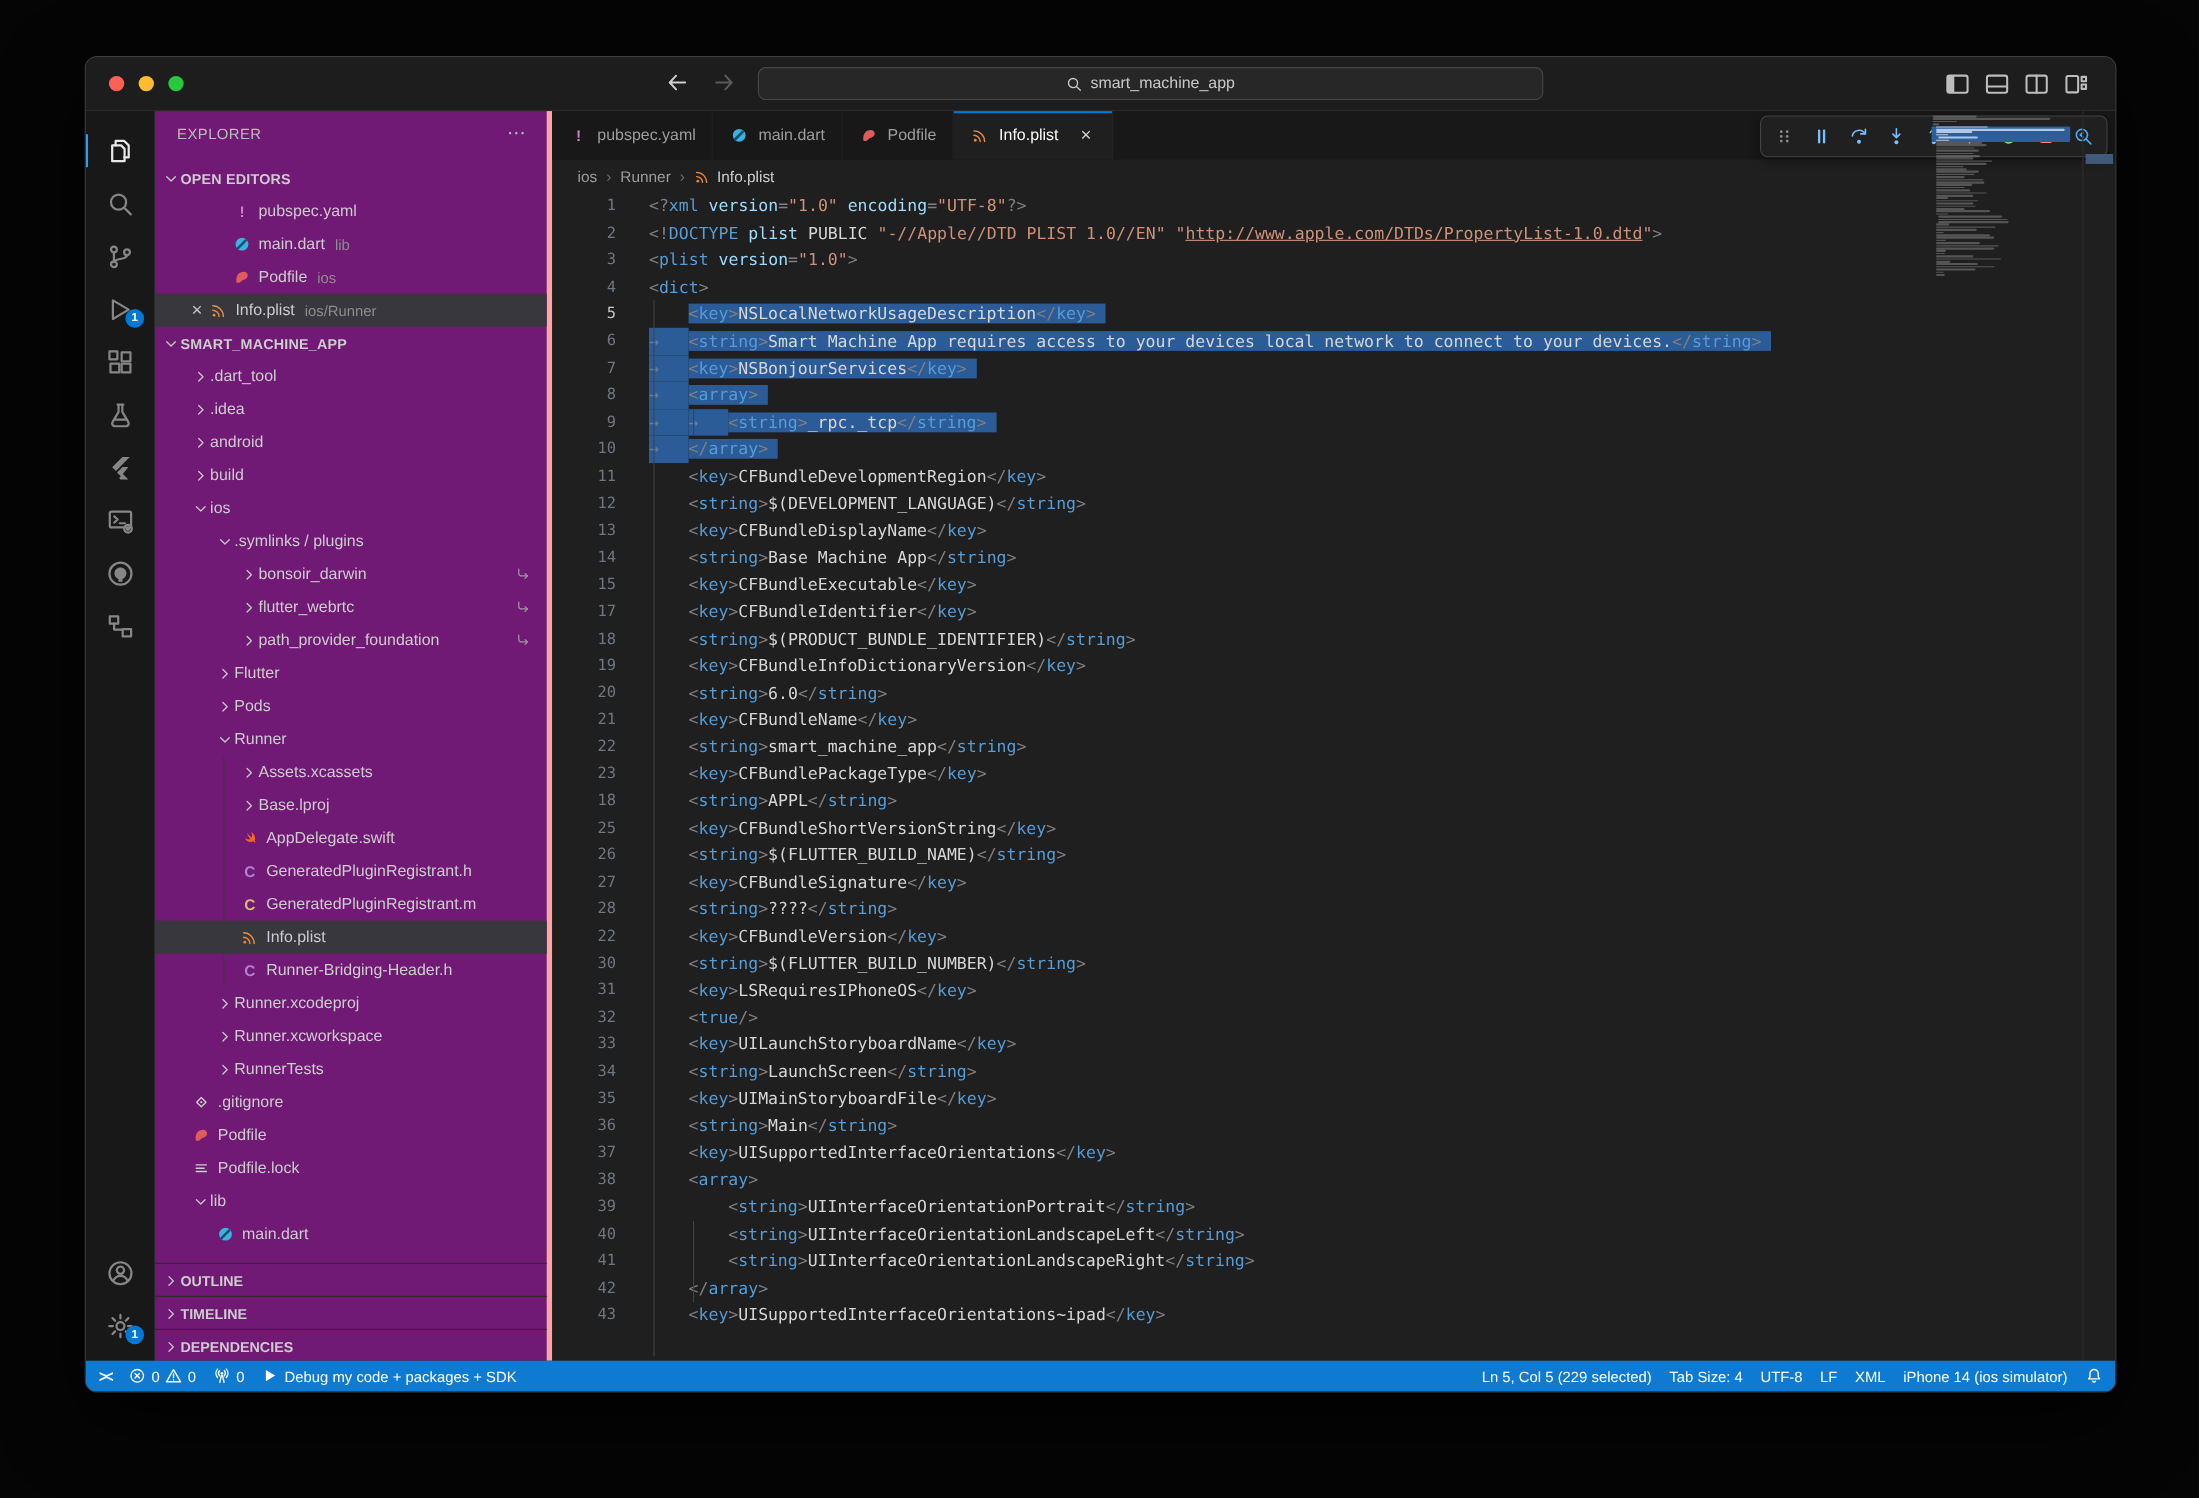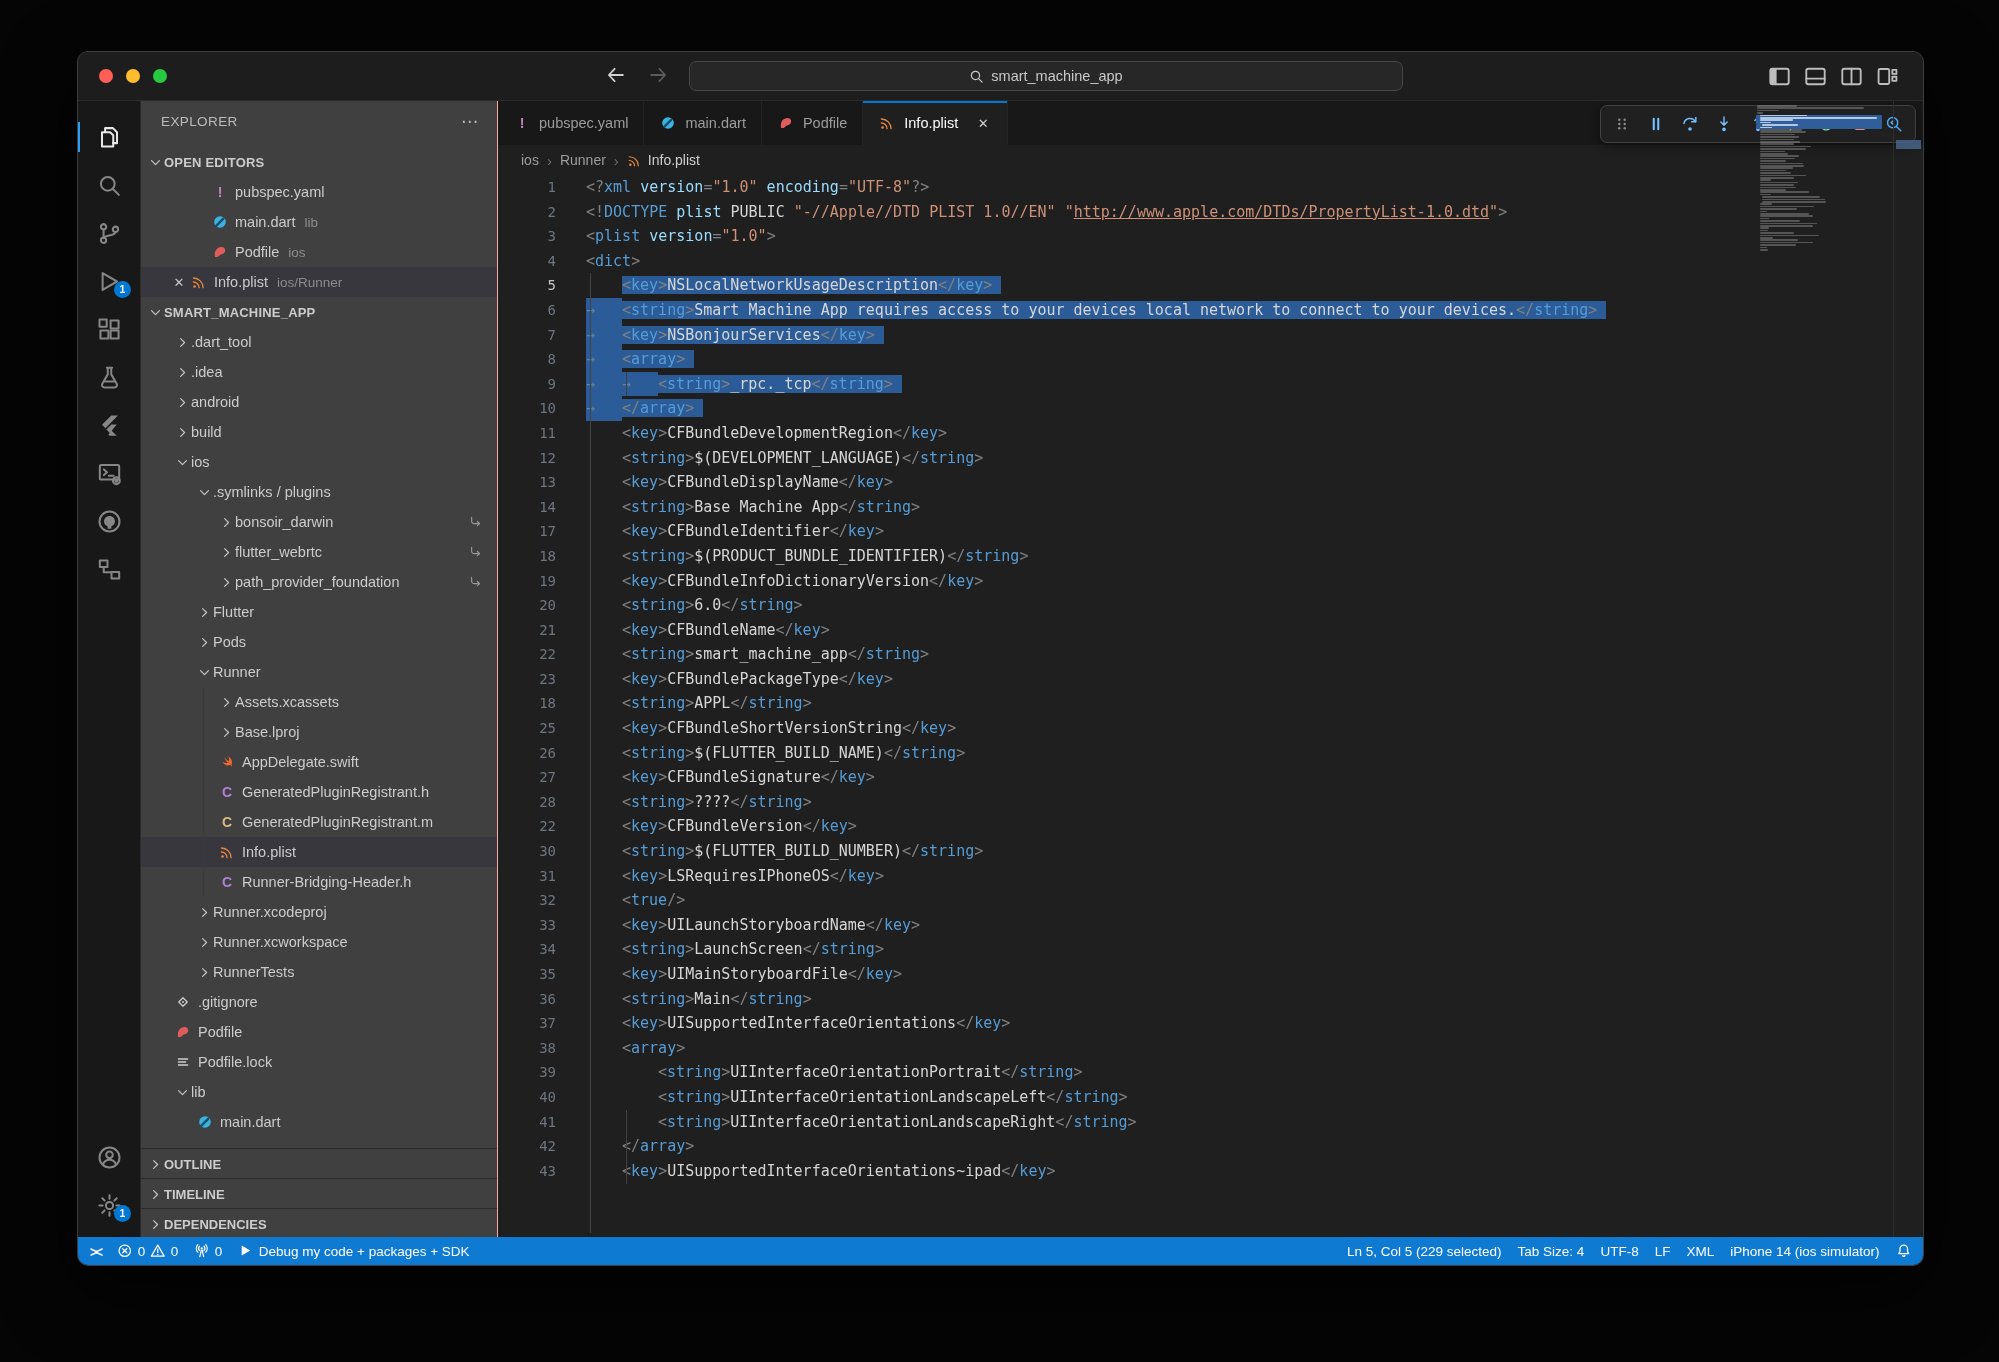--- a/index.html
+++ b/index.html
@@ -23,21 +23,21 @@
   .activitybar{width:62px;background:#181818;border-right:1px solid #2b2b2b;position:relative;flex:none;}
   .act-top{position:absolute;top:12px;left:0;right:0;}
   .act-bottom{position:absolute;bottom:8px;left:0;right:0;}
   .act-item{width:62px;height:48px;display:flex;align-items:center;justify-content:center;color:#868686;position:relative;}
   .act-item svg{width:25px;height:25px;}
   .act-item.active{color:#e7e7e7;}
   .act-item.active::before{content:"";position:absolute;left:0;top:9px;bottom:9px;width:2px;background:#2a9df4;}
   .act-badge{position:absolute;right:9px;bottom:7px;width:17px;height:17px;border-radius:50%;background:#0078d4;
              color:#fff;font-size:10.5px;line-height:17px;text-align:center;font-weight:bold;}
   
-  .sidebar{width:356px;background:#404040;border-right:1px solid #fca5a5;position:relative;flex:none;color:#cccccc;}
+  .sidebar{width:356px;background:#701a75;border-right:5px solid #fca5a5;position:relative;flex:none;color:#cccccc;}
   .sb-title{height:40px;display:flex;align-items:center;justify-content:space-between;padding:0 18px 0 20px;
             font-size:13.5px;color:#bcbcbc;letter-spacing:.4px;}
   .sb-ellipsis{color:#bcbcbc;font-size:17px;letter-spacing:1px;}
   .sb-rows{position:absolute;top:46px;left:0;right:0;}
   .row{height:30px;display:flex;align-items:center;font-size:14.5px;position:relative;white-space:nowrap;}
   .row.header{font-weight:bold;font-size:13px;letter-spacing:.2px;}
   .row.section{border-top:1px solid #2b2b2b;font-weight:bold;font-size:13px;padding-left:6px;}
   .row.selected{background:#37373d;}
   .chev{width:17px;height:17px;flex:none;display:flex;align-items:center;justify-content:center;color:#c5c5c5;}
   .chev svg{width:15px;height:15px;}
@@ -761,20 +761,21 @@
           <div class="code-line"><span class="num active">5</span><span class="ltext"><span class="ind"></span><span class="selspan"><span class="tk-pt">&lt;</span><span class="tk-tag">key</span><span class="tk-pt">&gt;</span><span class="tk-txt">NSLocalNetworkUsageDescription</span><span class="tk-pt">&lt;/</span><span class="tk-tag">key</span><span class="tk-pt">&gt;</span></span></span></div>
           <div class="code-line"><span class="num">6</span><span class="ltext"><span class="ind sel">→</span><span class="selspan"><span class="tk-pt">&lt;</span><span class="tk-tag">string</span><span class="tk-pt">&gt;</span><span class="tk-txt">Smart Machine App requires access to your devices local network to connect to your devices.</span><span class="tk-pt">&lt;/</span><span class="tk-tag">string</span><span class="tk-pt">&gt;</span></span></span></div>
           <div class="code-line"><span class="num">7</span><span class="ltext"><span class="ind sel">→</span><span class="selspan"><span class="tk-pt">&lt;</span><span class="tk-tag">key</span><span class="tk-pt">&gt;</span><span class="tk-txt">NSBonjourServices</span><span class="tk-pt">&lt;/</span><span class="tk-tag">key</span><span class="tk-pt">&gt;</span></span></span></div>
           <div class="code-line"><span class="num">8</span><span class="ltext"><span class="ind sel">→</span><span class="selspan"><span class="tk-pt">&lt;</span><span class="tk-tag">array</span><span class="tk-pt">&gt;</span></span></span></div>
           <div class="code-line"><span class="num">9</span><span class="ltext"><span class="ind sel">→</span><span class="ind sel">→</span><span class="selspan"><span class="tk-pt">&lt;</span><span class="tk-tag">string</span><span class="tk-pt">&gt;</span><span class="tk-txt">_rpc._tcp</span><span class="tk-pt">&lt;/</span><span class="tk-tag">string</span><span class="tk-pt">&gt;</span></span></span></div>
           <div class="code-line"><span class="num">10</span><span class="ltext"><span class="ind sel">→</span><span class="selspan"><span class="tk-pt">&lt;/</span><span class="tk-tag">array</span><span class="tk-pt">&gt;</span></span></span></div>
           <div class="code-line"><span class="num">11</span><span class="ltext"><span class="ind"></span><span class="tk-pt">&lt;</span><span class="tk-tag">key</span><span class="tk-pt">&gt;</span><span class="tk-txt">CFBundleDevelopmentRegion</span><span class="tk-pt">&lt;/</span><span class="tk-tag">key</span><span class="tk-pt">&gt;</span></span></div>
           <div class="code-line"><span class="num">12</span><span class="ltext"><span class="ind"></span><span class="tk-pt">&lt;</span><span class="tk-tag">string</span><span class="tk-pt">&gt;</span><span class="tk-txt">$(DEVELOPMENT_LANGUAGE)</span><span class="tk-pt">&lt;/</span><span class="tk-tag">string</span><span class="tk-pt">&gt;</span></span></div>
           <div class="code-line"><span class="num">13</span><span class="ltext"><span class="ind"></span><span class="tk-pt">&lt;</span><span class="tk-tag">key</span><span class="tk-pt">&gt;</span><span class="tk-txt">CFBundleDisplayName</span><span class="tk-pt">&lt;/</span><span class="tk-tag">key</span><span class="tk-pt">&gt;</span></span></div>
           <div class="code-line"><span class="num">14</span><span class="ltext"><span class="ind"></span><span class="tk-pt">&lt;</span><span class="tk-tag">string</span><span class="tk-pt">&gt;</span><span class="tk-txt">Base Machine App</span><span class="tk-pt">&lt;/</span><span class="tk-tag">string</span><span class="tk-pt">&gt;</span></span></div>
+          <div class="code-line"><span class="num">15</span><span class="ltext"><span class="ind"></span><span class="tk-pt">&lt;</span><span class="tk-tag">key</span><span class="tk-pt">&gt;</span><span class="tk-txt">CFBundleExecutable</span><span class="tk-pt">&lt;/</span><span class="tk-tag">key</span><span class="tk-pt">&gt;</span></span></div>
           <div class="code-line"><span class="num">17</span><span class="ltext"><span class="ind"></span><span class="tk-pt">&lt;</span><span class="tk-tag">key</span><span class="tk-pt">&gt;</span><span class="tk-txt">CFBundleIdentifier</span><span class="tk-pt">&lt;/</span><span class="tk-tag">key</span><span class="tk-pt">&gt;</span></span></div>
           <div class="code-line"><span class="num">18</span><span class="ltext"><span class="ind"></span><span class="tk-pt">&lt;</span><span class="tk-tag">string</span><span class="tk-pt">&gt;</span><span class="tk-txt">$(PRODUCT_BUNDLE_IDENTIFIER)</span><span class="tk-pt">&lt;/</span><span class="tk-tag">string</span><span class="tk-pt">&gt;</span></span></div>
           <div class="code-line"><span class="num">19</span><span class="ltext"><span class="ind"></span><span class="tk-pt">&lt;</span><span class="tk-tag">key</span><span class="tk-pt">&gt;</span><span class="tk-txt">CFBundleInfoDictionaryVersion</span><span class="tk-pt">&lt;/</span><span class="tk-tag">key</span><span class="tk-pt">&gt;</span></span></div>
           <div class="code-line"><span class="num">20</span><span class="ltext"><span class="ind"></span><span class="tk-pt">&lt;</span><span class="tk-tag">string</span><span class="tk-pt">&gt;</span><span class="tk-txt">6.0</span><span class="tk-pt">&lt;/</span><span class="tk-tag">string</span><span class="tk-pt">&gt;</span></span></div>
           <div class="code-line"><span class="num">21</span><span class="ltext"><span class="ind"></span><span class="tk-pt">&lt;</span><span class="tk-tag">key</span><span class="tk-pt">&gt;</span><span class="tk-txt">CFBundleName</span><span class="tk-pt">&lt;/</span><span class="tk-tag">key</span><span class="tk-pt">&gt;</span></span></div>
           <div class="code-line"><span class="num">22</span><span class="ltext"><span class="ind"></span><span class="tk-pt">&lt;</span><span class="tk-tag">string</span><span class="tk-pt">&gt;</span><span class="tk-txt">smart_machine_app</span><span class="tk-pt">&lt;/</span><span class="tk-tag">string</span><span class="tk-pt">&gt;</span></span></div>
           <div class="code-line"><span class="num">23</span><span class="ltext"><span class="ind"></span><span class="tk-pt">&lt;</span><span class="tk-tag">key</span><span class="tk-pt">&gt;</span><span class="tk-txt">CFBundlePackageType</span><span class="tk-pt">&lt;/</span><span class="tk-tag">key</span><span class="tk-pt">&gt;</span></span></div>
           <div class="code-line"><span class="num">18</span><span class="ltext"><span class="ind"></span><span class="tk-pt">&lt;</span><span class="tk-tag">string</span><span class="tk-pt">&gt;</span><span class="tk-txt">APPL</span><span class="tk-pt">&lt;/</span><span class="tk-tag">string</span><span class="tk-pt">&gt;</span></span></div>
           <div class="code-line"><span class="num">25</span><span class="ltext"><span class="ind"></span><span class="tk-pt">&lt;</span><span class="tk-tag">key</span><span class="tk-pt">&gt;</span><span class="tk-txt">CFBundleShortVersionString</span><span class="tk-pt">&lt;/</span><span class="tk-tag">key</span><span class="tk-pt">&gt;</span></span></div>
           <div class="code-line"><span class="num">26</span><span class="ltext"><span class="ind"></span><span class="tk-pt">&lt;</span><span class="tk-tag">string</span><span class="tk-pt">&gt;</span><span class="tk-txt">$(FLUTTER_BUILD_NAME)</span><span class="tk-pt">&lt;/</span><span class="tk-tag">string</span><span class="tk-pt">&gt;</span></span></div>

